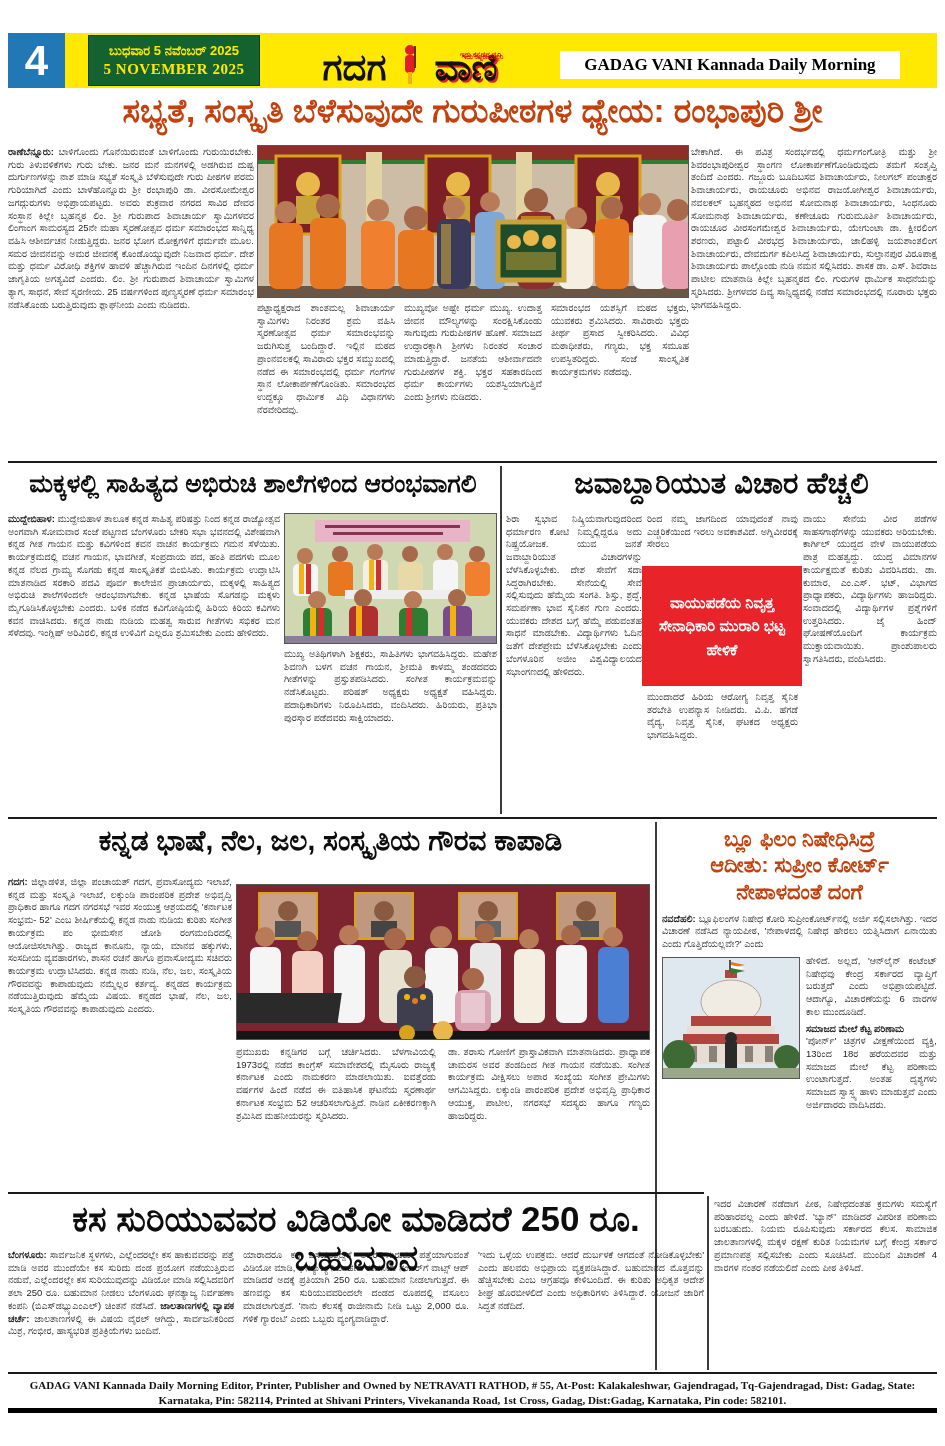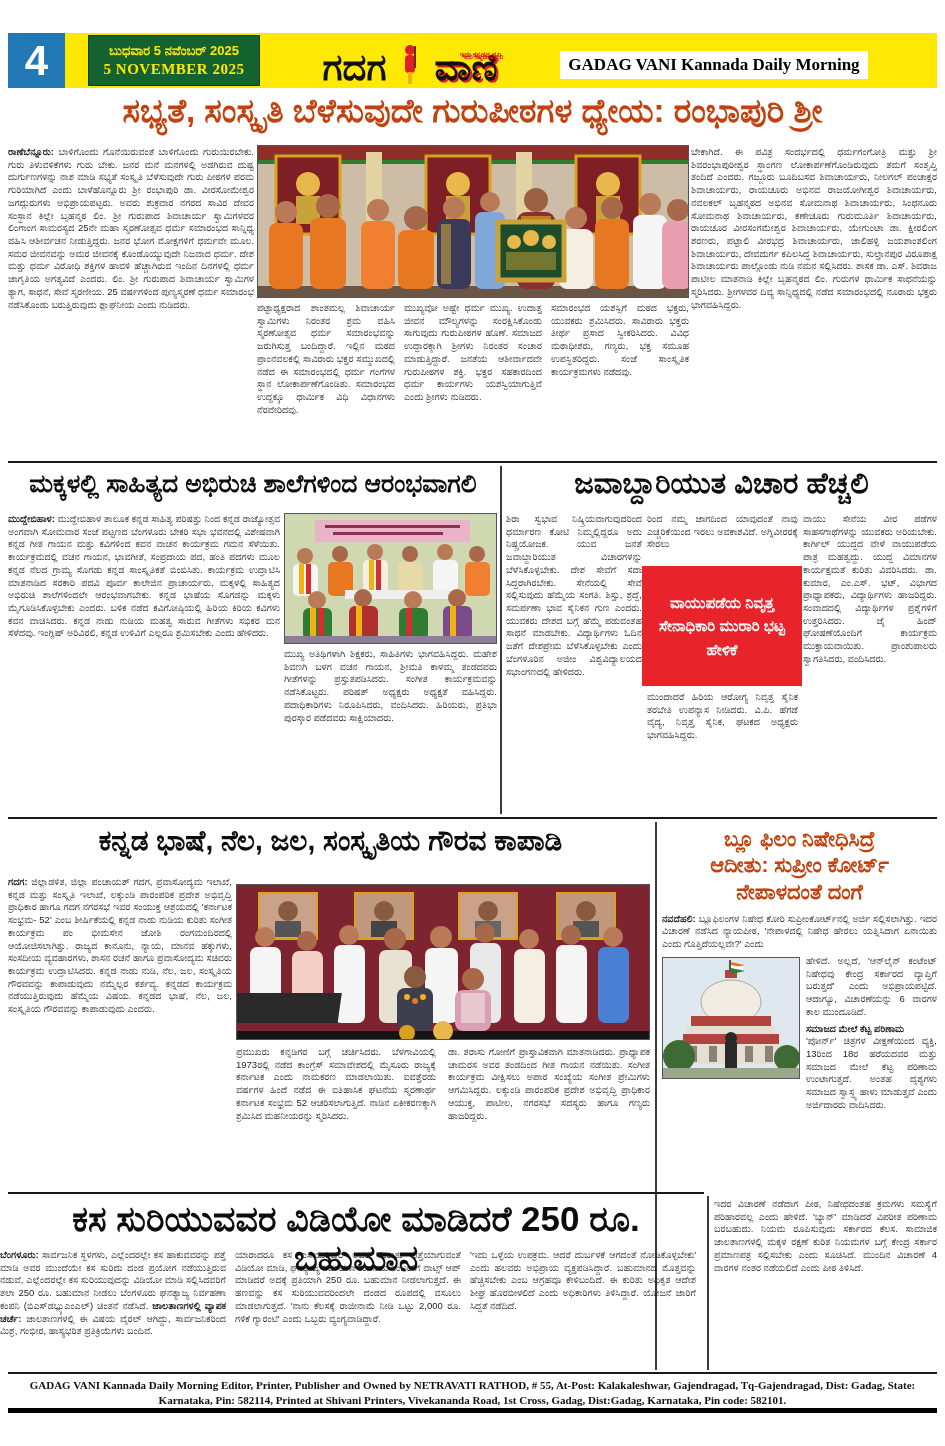--- a/index.html
+++ b/index.html
@@ -67,21 +67,21 @@
       <rect x="7" y="13" width="10" height="18" rx="4" fill="#e21f26"></rect>
       <rect x="10" y="30" width="4" height="12" fill="#f2b211"></rect>
       <rect x="16" y="4" width="2" height="22" fill="#5b3310"></rect>
     </svg>
     <span class="t2" style="position:relative;">
       <span>ವಾಣಿ</span>
       <span class="tag">ಇದು ಕನ್ನಡದ ಧ್ವನಿ</span>
     </span>
   </div>
 
-  <div class="abs masthead" style="left:560px;top:51px;width:308px;height:28px;">GADAG VANI Kannada Daily Morning</div>
+  <div class="abs masthead" style="left:560px;top:51px;width:340px;height:28px;">GADAG VANI Kannada Daily Morning</div>
 
   <div class="abs hl pink" style="left:10px;top:93px;width:925px;height:48px;font-size:33px;">ಸಭ್ಯತೆ, ಸಂಸ್ಕೃತಿ ಬೆಳೆಸುವುದೇ ಗುರುಪೀಠಗಳ ಧ್ಯೇಯ: ರಂಭಾಪುರಿ ಶ್ರೀ</div>
 
   <div class="abs bt" style="left:8px;top:146px;width:246px;height:313px;">
     <span class="dl">ರಾಣೆಬೆನ್ನೂರು:</span>
     <span>ಬಾಳಿಗೊಂದು ಗೊನೆಯಿರುವಂತೆ ಬಾಳಿಗೊಂದು ಗುರುಯಿರಬೇಕು. ಗುರು ತಿಳುವಳಿಕೆಗಳು ಗುರು ಬೇಕು. ಜನರ ಮನೆ ಮನಗಳಲ್ಲಿ ಅಡಗಿರುವ ದುಷ್ಟ ದುರ್ಗುಣಗಳನ್ನು ನಾಶ ಮಾಡಿ ಸಭ್ಯತೆ ಸಂಸ್ಕೃತಿ ಬೆಳೆಸುವುದೇ ಗುರು ಪೀಠಗಳ ಪರಮ ಗುರಿಯಾಗಿದೆ ಎಂದು ಬಾಳೆಹೊನ್ನೂರು ಶ್ರೀ ರಂಭಾಪುರಿ ಡಾ. ವೀರಸೋಮೇಶ್ವರ ಜಗದ್ಗುರುಗಳು ಅಭಿಪ್ರಾಯಪಟ್ಟರು. ಅವರು ಶುಕ್ರವಾರ ನಗರದ ಸಾವಿರ ದೇವರ ಸಂಸ್ಥಾನ ಕಿಲ್ಲೇ ಬೃಹನ್ಮಠ ಲಿಂ. ಶ್ರೀ ಗುರುಪಾದ ಶಿವಾಚಾರ್ಯ ಸ್ವಾಮಿಗಳವರ ಲಿಂಗಾಂಗ ಸಾಮರಸ್ಯದ 25ನೇ ಮಹಾ ಸ್ಮರಣೋತ್ಸವ ಧರ್ಮ ಸಮಾರಂಭದ ಸಾನ್ನಿಧ್ಯ ವಹಿಸಿ ಆಶೀರ್ವಚನ ನೀಡುತ್ತಿದ್ದರು. ಜನರ ಭೋಗ ಮೋಕ್ಷಗಳಿಗೆ ಧರ್ಮವೇ ಮೂಲ. ಸಮರ ಜೀವನವನ್ನು ಅಮರ ಜೀವನಕ್ಕೆ ಕೊಂಡೊಯ್ಯುವುದೇ ನಿಜವಾದ ಧರ್ಮ. ದೇಶ ಮತ್ತು ಧರ್ಮ ವಿರೋಧಿ ಶಕ್ತಿಗಳ ಹಾವಳಿ ಹೆಚ್ಚಾಗಿರುವ ಇಂದಿನ ದಿನಗಳಲ್ಲಿ ಧರ್ಮ ಜಾಗೃತಿಯ ಅಗತ್ಯವಿದೆ ಎಂದರು. ಲಿಂ. ಶ್ರೀ ಗುರುಪಾದ ಶಿವಾಚಾರ್ಯ ಸ್ವಾಮಿಗಳ ತ್ಯಾಗ, ಸಾಧನೆ, ಸೇವೆ ಸ್ಮರಣೀಯ. 25 ವರ್ಷಗಳಿಂದ ಪುಣ್ಯಸ್ಮರಣೆ ಧರ್ಮ ಸಮಾರಂಭ ನಡೆಸಿಕೊಂಡು ಬರುತ್ತಿರುವುದು ಶ್ಲಾಘನೀಯ ಎಂದು ನುಡಿದರು.</span>
   </div>
 
   <div class="abs photo-frame" style="left:257px;top:145px;width:432px;height:153px;">
     <svg width="432" height="153" viewBox="0 0 432 153">
@@ -318,21 +318,21 @@
     </div>
   </div>
 
   <div class="abs rule-h" style="left:8px;top:1192px;width:696px;height:2px;"></div>
   <div class="abs rule-v" style="left:707px;top:1196px;width:2px;height:174px;"></div>
 
   <div class="abs bt" style="left:714px;top:1198px;width:223px;height:170px;">ಇದರ ವಿಚಾರಣೆ ನಡೆದಾಗ ಪೀಠ, ನಿಷೇಧದಂತಹ ಕ್ರಮಗಳು ಸಮಸ್ಯೆಗೆ ಪರಿಹಾರವಲ್ಲ ಎಂದು ಹೇಳಿದೆ. 'ಬ್ಯಾನ್' ಮಾಡಿದರೆ ವಿಪರೀತ ಪರಿಣಾಮ ಬರಬಹುದು. ನಿಯಮ ರೂಪಿಸುವುದು ಸರ್ಕಾರದ ಕೆಲಸ. ಸಾಮಾಜಿಕ ಜಾಲತಾಣಗಳಲ್ಲಿ ಮಕ್ಕಳ ರಕ್ಷಣೆ ಕುರಿತ ನಿಯಮಗಳ ಬಗ್ಗೆ ಕೇಂದ್ರ ಸರ್ಕಾರ ಪ್ರಮಾಣಪತ್ರ ಸಲ್ಲಿಸಬೇಕು ಎಂದು ಸೂಚಿಸಿದೆ. ಮುಂದಿನ ವಿಚಾರಣೆ 4 ವಾರಗಳ ನಂತರ ನಡೆಯಲಿದೆ ಎಂದು ಪೀಠ ತಿಳಿಸಿದೆ.</div>
 
   <div class="abs hl black" style="left:8px;top:1199px;width:696px;height:44px;font-size:35px;">ಕಸ ಸುರಿಯುವವರ ವಿಡಿಯೋ ಮಾಡಿದರೆ 250 ರೂ. ಬಹುಮಾನ</div>
 
-  <div class="abs cols3" style="left:0;top:1249px;width:696px;height:120px;">
+  <div class="abs cols3" style="left:8px;top:1249px;width:696px;height:120px;">
     <div class="bt" style="height:120px;">
       <span class="dl">ಬೆಂಗಳೂರು:</span>
       <span>ಸಾರ್ವಜನಿಕ ಸ್ಥಳಗಳು, ಎಲ್ಲೆಂದರಲ್ಲೇ ಕಸ ಹಾಕುವವರನ್ನು ಪತ್ತೆ ಮಾಡಿ ಅವರ ಮುಂದೆಯೇ ಕಸ ಸುರಿದು ದಂಡ ಪ್ರಯೋಗ ನಡೆಯುತ್ತಿರುವ ನಡುವೆ, ಎಲ್ಲೆಂದರಲ್ಲೇ ಕಸ ಸುರಿಯುವುದನ್ನು ವಿಡಿಯೋ ಮಾಡಿ ಸಲ್ಲಿಸಿದವರಿಗೆ ತಲಾ 250 ರೂ. ಬಹುಮಾನ ನೀಡಲು ಬೆಂಗಳೂರು ಘನತ್ಯಾಜ್ಯ ನಿರ್ವಹಣಾ ಕಂಪನಿ (ಬಿಎಸ್‌ಡಬ್ಲ್ಯುಎಂಎಲ್) ಚಿಂತನೆ ನಡೆಸಿದೆ.</span>
       <span class="sub">ಜಾಲತಾಣಗಳಲ್ಲಿ ವ್ಯಾಪಕ ಚರ್ಚೆ:</span>
       <span>ಜಾಲತಾಣಗಳಲ್ಲಿ ಈ ವಿಷಯ ವೈರಲ್ ಆಗಿದ್ದು, ಸಾರ್ವಜನಿಕರಿಂದ ಮಿಶ್ರ, ಗಂಭೀರ, ಹಾಸ್ಯಭರಿತ ಪ್ರತಿಕ್ರಿಯೆಗಳು ಬಂದಿವೆ.</span>
     </div>
     <div class="bt" style="height:120px;">ಯಾರಾದರೂ ಕಸ ಎಸೆಯುತ್ತಿದ್ದರೆ ಅವರ ಗುರುತು ಪತ್ತೆಯಾಗುವಂತೆ ವಿಡಿಯೋ ಮಾಡಿ, ಘನತ್ಯಾಜ್ಯ ನಿರ್ವಹಣಾ ಕಂಪನಿಯ ನಂಬರ್‌ಗೆ ವಾಟ್ಸ್ ಆಪ್ ಮಾಡಿದರೆ ಅದಕ್ಕೆ ಪ್ರತಿಯಾಗಿ 250 ರೂ. ಬಹುಮಾನ ನೀಡಲಾಗುತ್ತದೆ. ಈ ಹಣವನ್ನು ಕಸ ಸುರಿಯುವವರಿಂದಲೇ ದಂಡದ ರೂಪದಲ್ಲಿ ವಸೂಲು ಮಾಡಲಾಗುತ್ತದೆ. 'ನಾನು ಕೆಲಸಕ್ಕೆ ರಾಜೀನಾಮೆ ನೀಡಿ ಒಟ್ಟು 2,000 ರೂ. ಗಳಿಕೆ ಗ್ಯಾರಂಟಿ' ಎಂದು ಒಬ್ಬರು ವ್ಯಂಗ್ಯವಾಡಿದ್ದಾರೆ.</div>
     <div class="bt" style="height:120px;">'ಇದು ಒಳ್ಳೆಯ ಉಪಕ್ರಮ. ಆದರೆ ದುರ್ಬಳಕೆ ಆಗದಂತೆ ನೋಡಿಕೊಳ್ಳಬೇಕು' ಎಂದು ಹಲವರು ಅಭಿಪ್ರಾಯ ವ್ಯಕ್ತಪಡಿಸಿದ್ದಾರೆ. ಬಹುಮಾನದ ಮೊತ್ತವನ್ನು ಹೆಚ್ಚಿಸಬೇಕು ಎಂಬ ಆಗ್ರಹವೂ ಕೇಳಿಬಂದಿದೆ. ಈ ಕುರಿತು ಅಧಿಕೃತ ಆದೇಶ ಶೀಘ್ರ ಹೊರಬೀಳಲಿದೆ ಎಂದು ಅಧಿಕಾರಿಗಳು ತಿಳಿಸಿದ್ದಾರೆ. ಯೋಜನೆ ಜಾರಿಗೆ ಸಿದ್ಧತೆ ನಡೆದಿದೆ.</div>
   </div>
 

